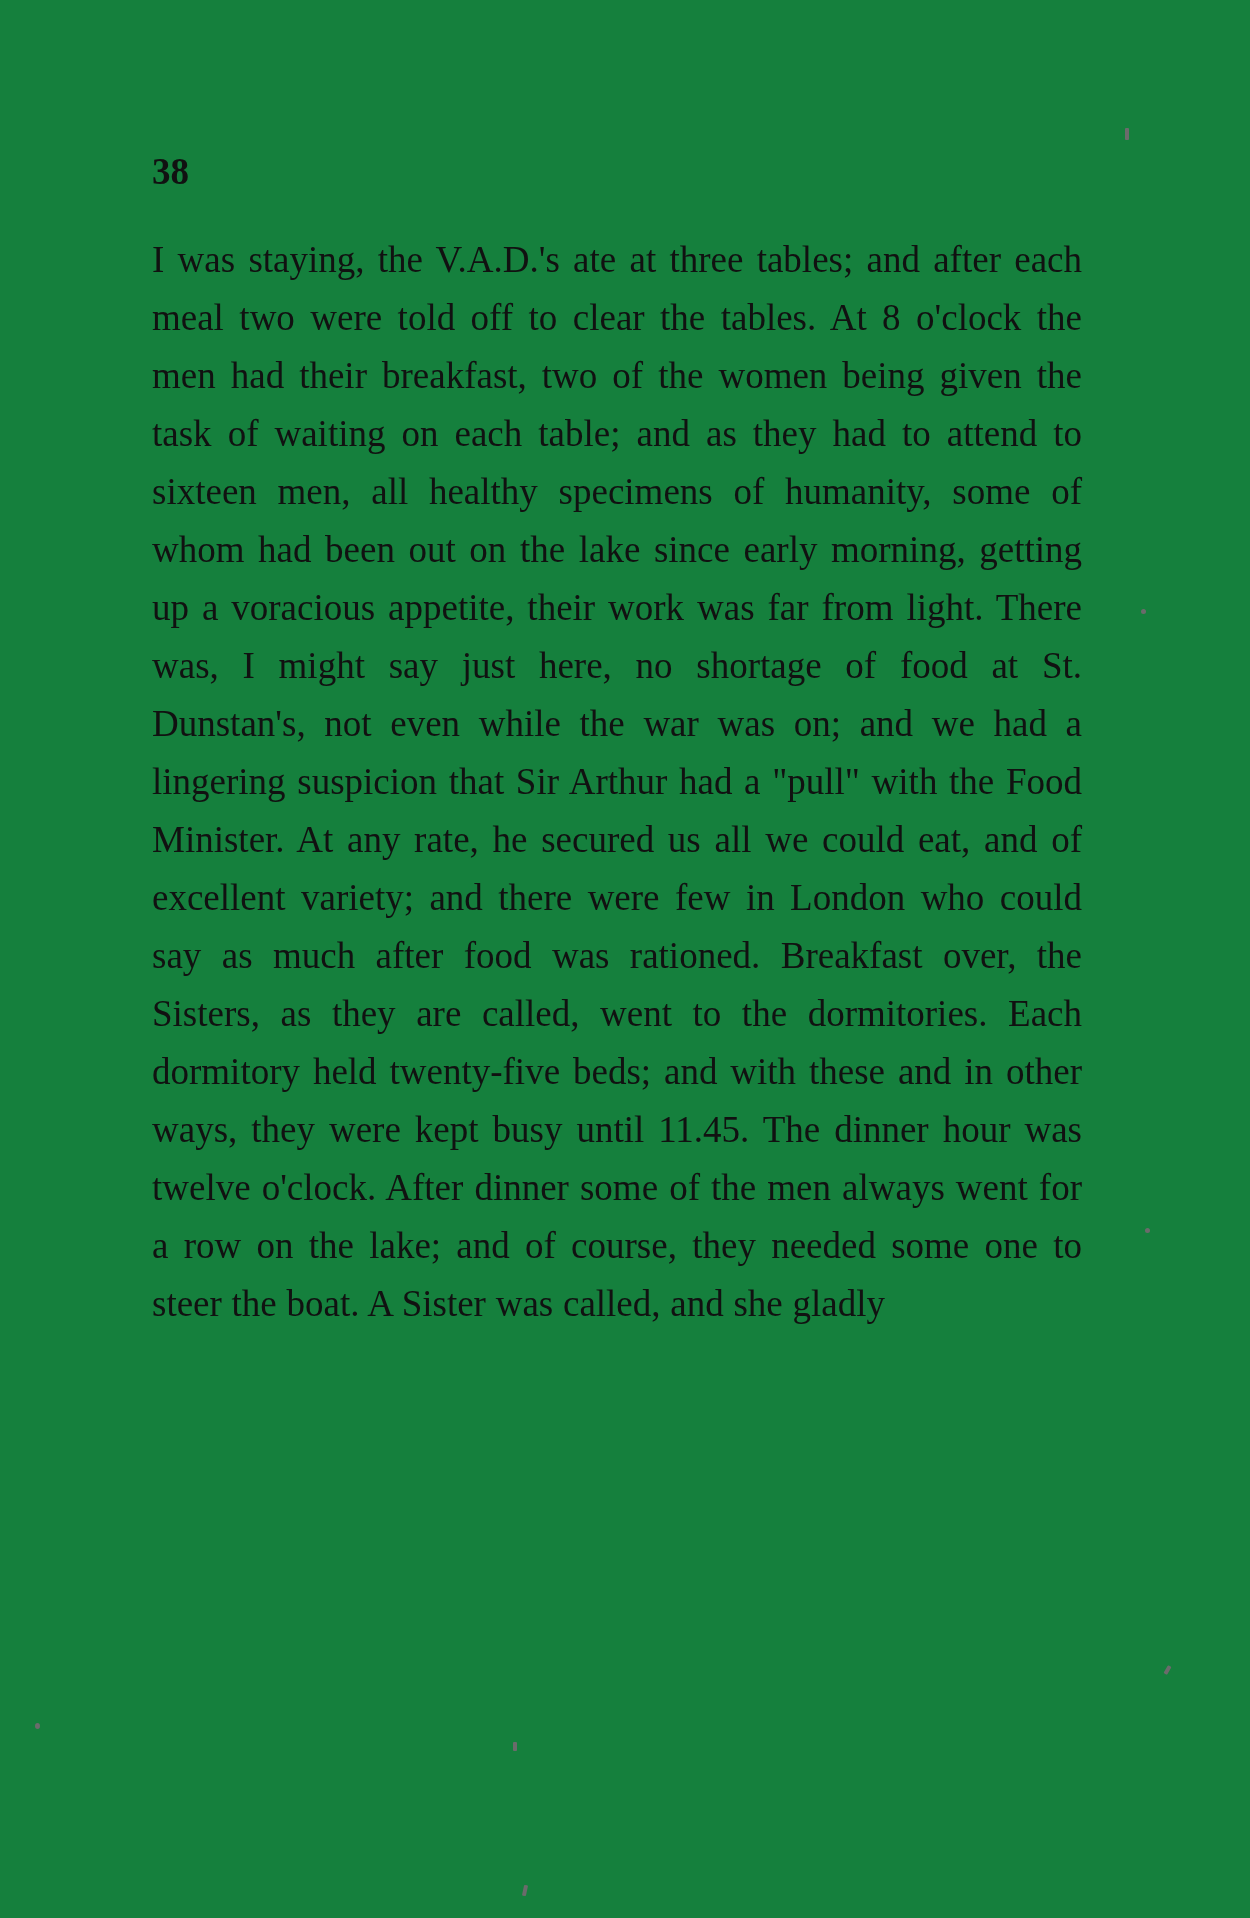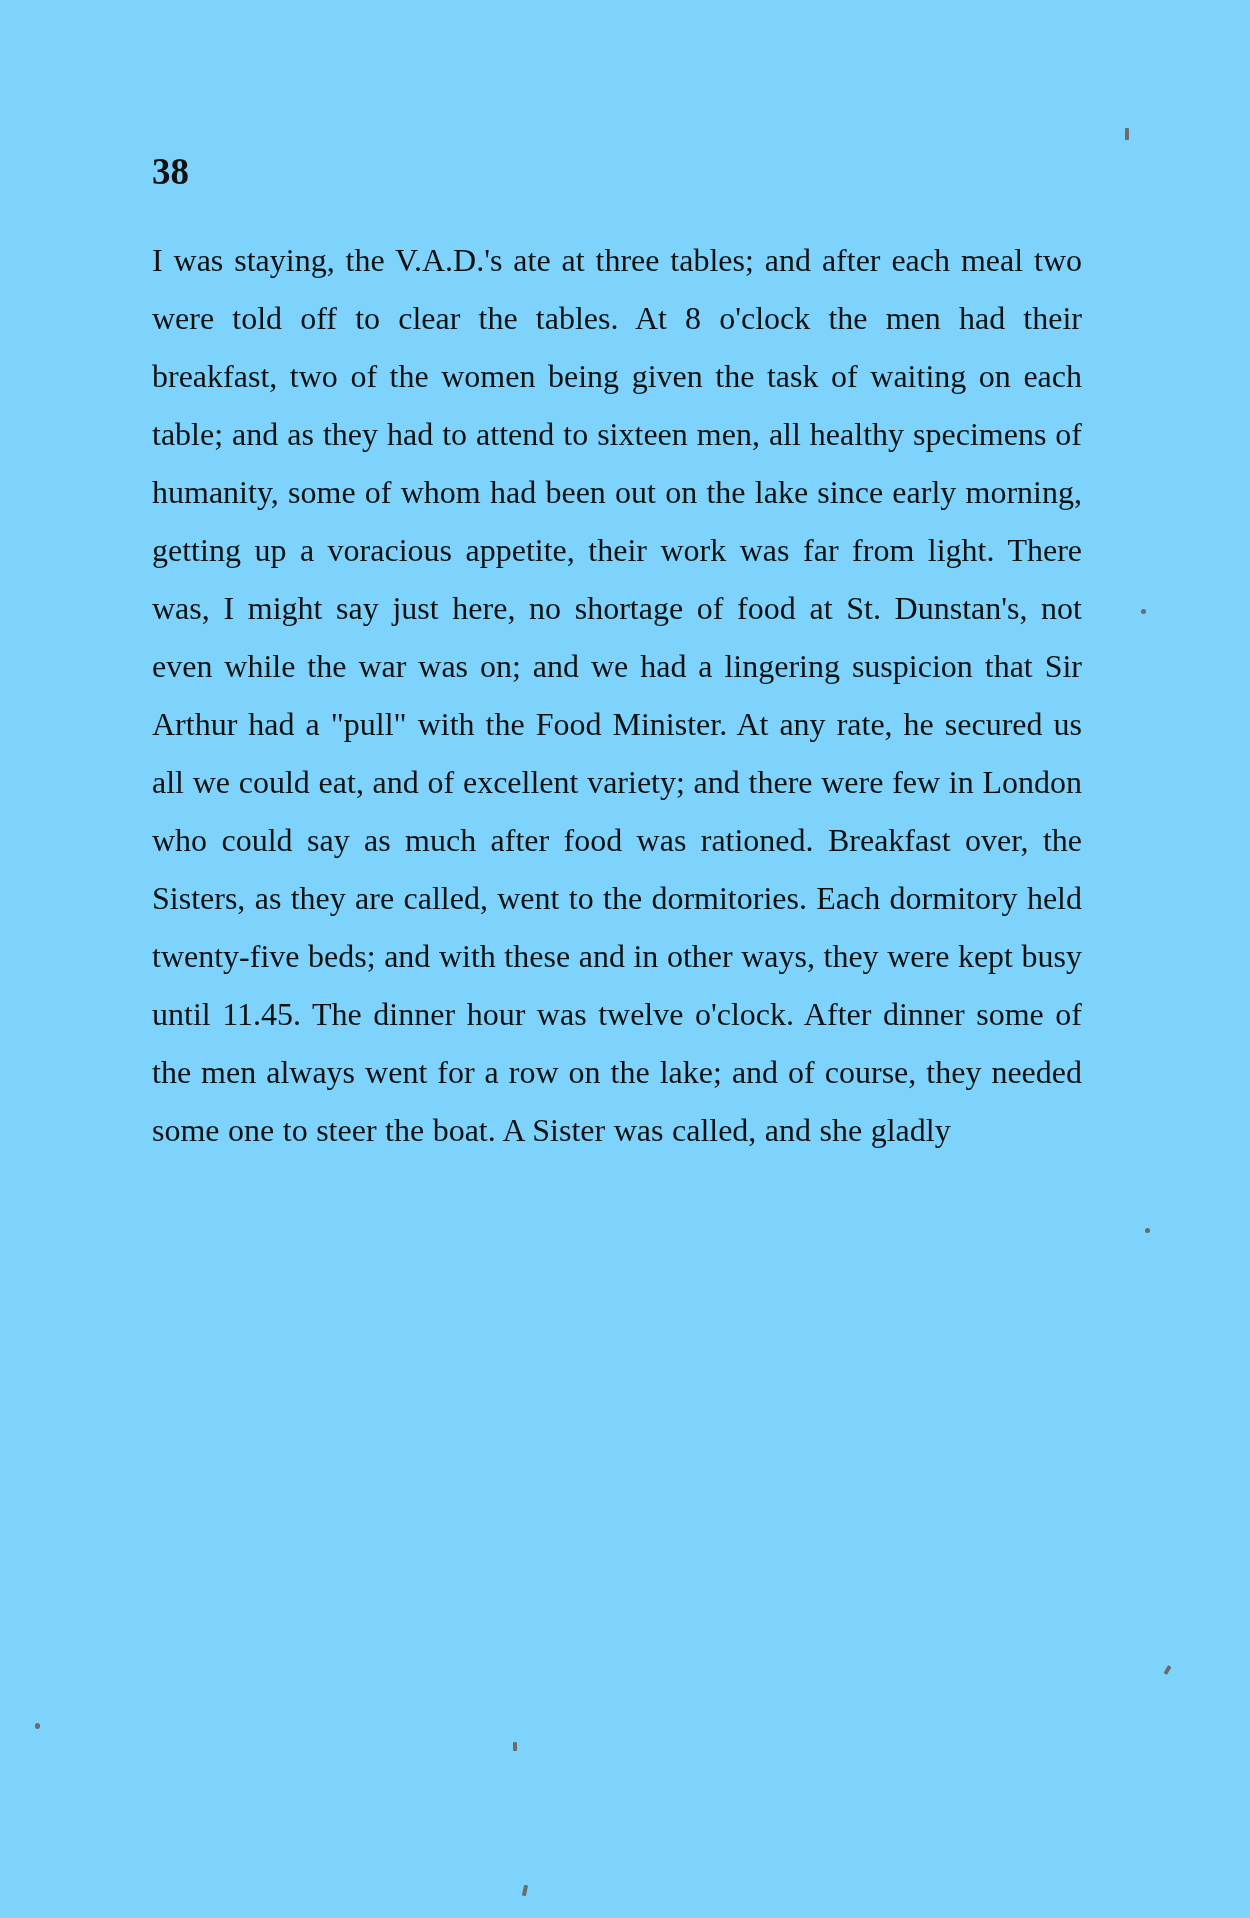--- a/index.html
+++ b/index.html
@@ -4,21 +4,21 @@
 <style>
   html, body {
     margin: 0;
     padding: 0;
     background: #ffffff;
   }
   .page {
     position: relative;
     width: 1250px;
     height: 1918px;
-    background: #7dd3fc;
+    background: #15803d;
     overflow: hidden;
   }
   .content {
     position: absolute;
     left: 152px;
     top: 150px;
     width: 930px;
   }
   .header-line {
     display: flex;
@@ -36,21 +36,21 @@
   .running-title {
     font-family: "Liberation Serif", serif;
     font-size: 37px;
     font-weight: bold;
     font-style: italic;
     color: #111111;
     letter-spacing: 0.4px;
   }
   .body-text {
     font-family: "Liberation Serif", serif;
-    font-size: 32px;
+    font-size: 37px;
     line-height: 58px;
     color: #111111;
     text-align: justify;
     text-justify: inter-word;
     word-spacing: 0.5px;
   }
   .body-text p {
     margin: 0;
   }
   .speck {

